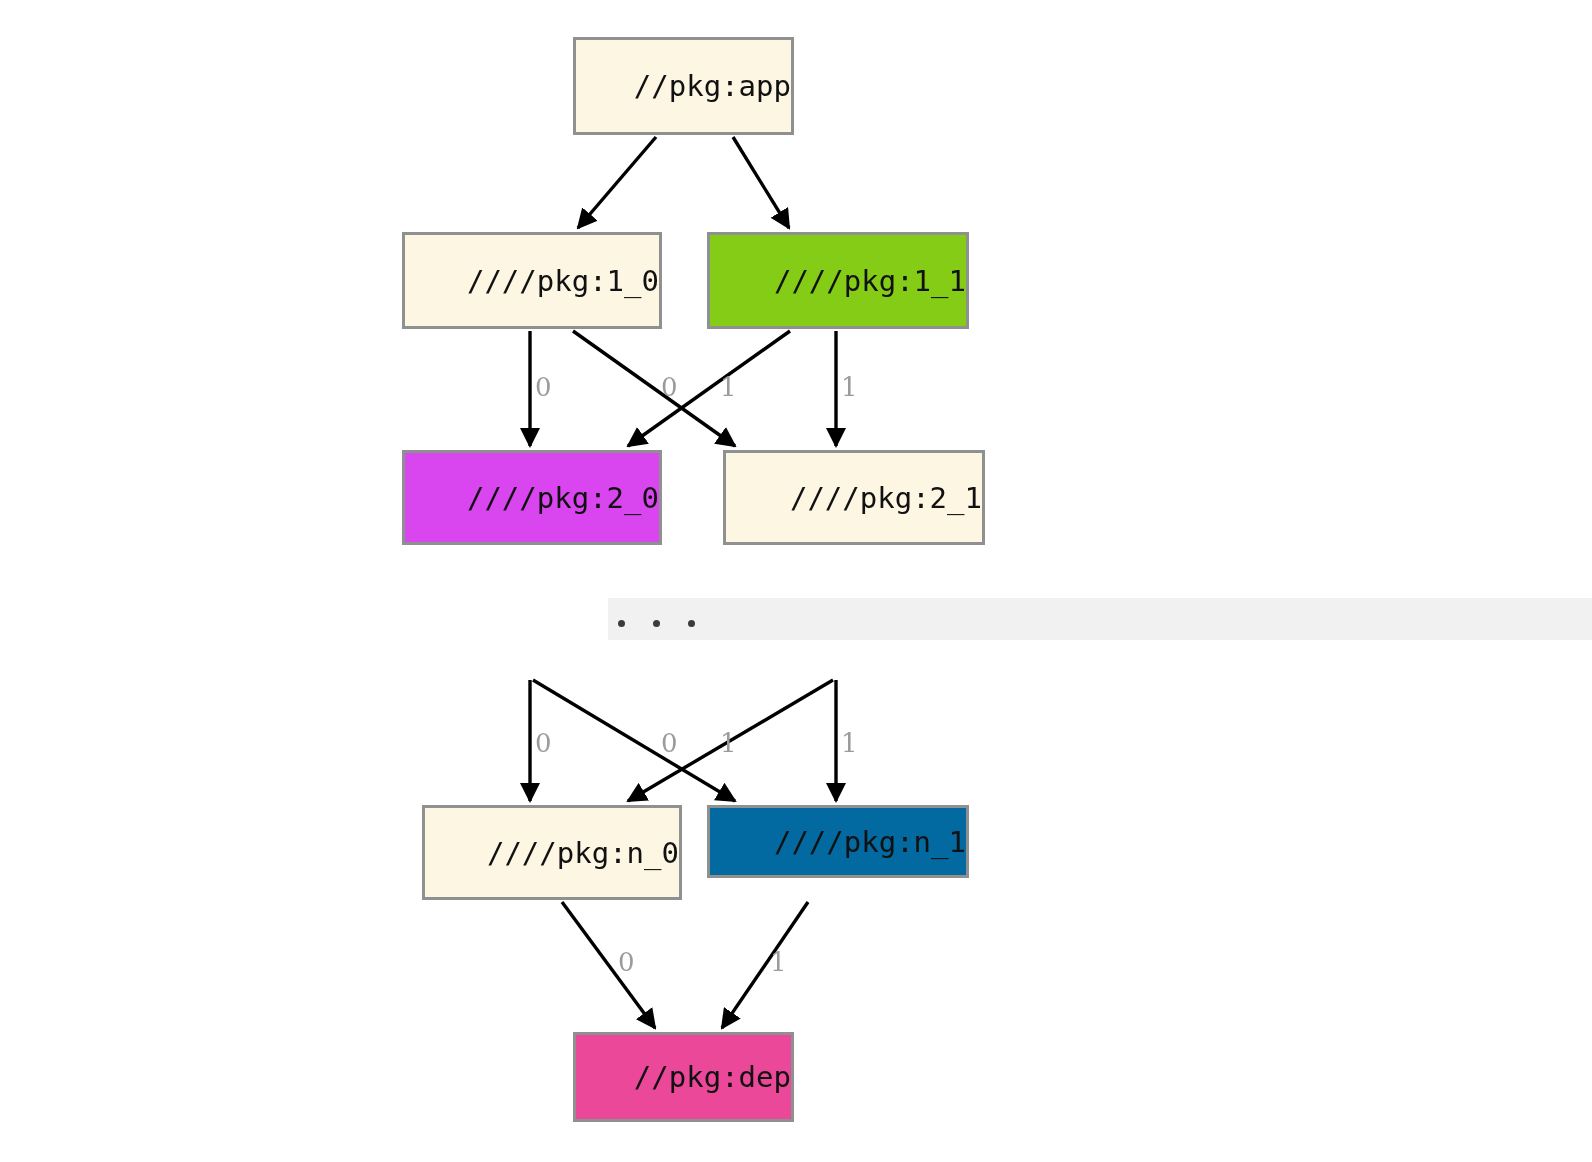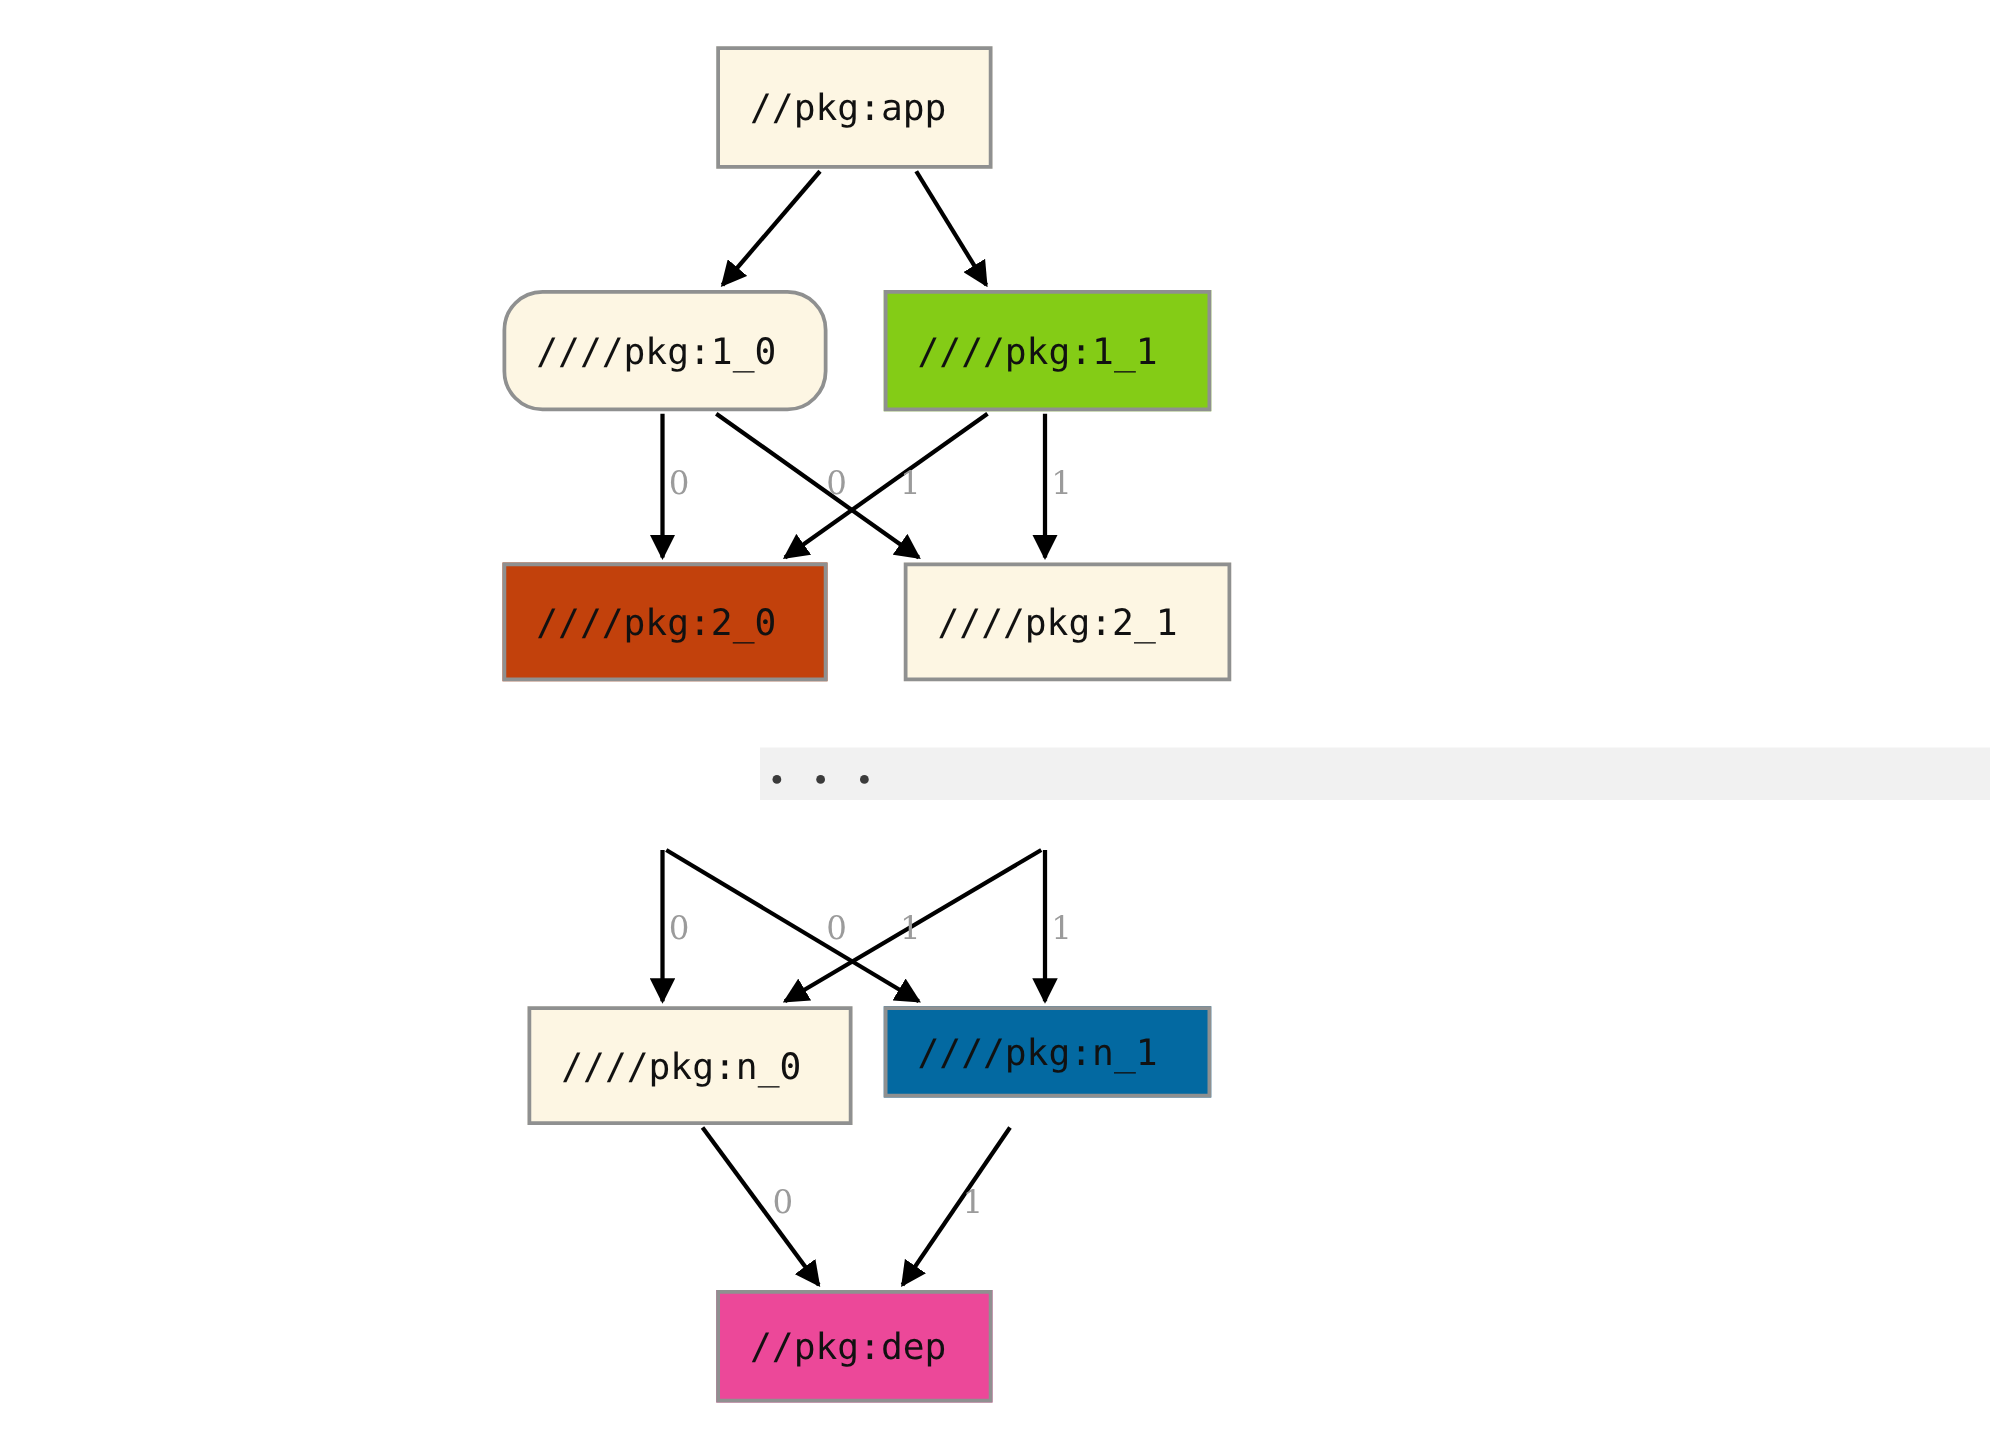--- a/index.html
+++ b/index.html
@@ -24,21 +24,21 @@
     width: 1592px;
     height: 1162px;
   }
   .node-box {
     position: absolute;
     box-sizing: border-box;
     background: #fdf6e3;
     border: 3px solid #7f1d1d;
     display: flex;
     align-items: center;
-    justify-content: flex-start;
+    justify-content: flex-end;
     padding-left: 24px;
   }
   .node-label {
     font-family: "DejaVu Sans Mono", monospace;
     font-size: 29px;
     color: #111111;
     letter-spacing: 0px;
     white-space: nowrap;
   }
   .edge-label {
@@ -93,27 +93,27 @@
         <line x1="836" y1="680" x2="836" y2="801" stroke="#000000" stroke-width="3.4" marker-end="url(#arrow)"></line>
         <line x1="562" y1="902" x2="655" y2="1028" stroke="#000000" stroke-width="3.4" marker-end="url(#arrow)"></line>
         <line x1="808" y1="902" x2="722" y2="1028" stroke="#000000" stroke-width="3.4" marker-end="url(#arrow)"></line>
       </g>
   </svg>
 
   <div id="nodes-layer">
       <div class="node-box" style="left: 573px; top: 37px; width: 221px; height: 98px; background: rgb(253, 246, 227); border-color: rgb(143, 144, 144);">
         <span class="node-label">//pkg:app</span>
       </div>
-      <div class="node-box" style="left: 402px; top: 232px; width: 260px; height: 97px; background: rgb(253, 246, 227); border-color: rgb(143, 144, 144); border-radius: 32px;">
+      <div class="node-box" style="left: 402px; top: 232px; width: 260px; height: 97px; background: rgb(253, 246, 227); border-color: rgb(143, 144, 144);">
         <span class="node-label">////pkg:1_0</span>
       </div>
       <div class="node-box" style="left: 707px; top: 232px; width: 262px; height: 97px; background: #84cc16; border-color: rgb(143, 144, 144);">
         <span class="node-label">////pkg:1_1</span>
       </div>
-      <div class="node-box" style="left: 402px; top: 450px; width: 260px; height: 95px; background: #c2410c; border-color: rgb(143, 144, 144);">
+      <div class="node-box" style="left: 402px; top: 450px; width: 260px; height: 95px; background: #d946ef; border-color: rgb(143, 144, 144);">
         <span class="node-label">////pkg:2_0</span>
       </div>
       <div class="node-box" style="left: 707px; top: 450px; width: 262px; height: 95px; background: rgb(253, 246, 227); border-color: rgb(143, 144, 144); margin-left: 16px;">
         <span class="node-label">////pkg:2_1</span>
       </div>
       <div class="node-box" style="left: 422px; top: 805px; width: 260px; height: 95px; background: rgb(253, 246, 227); border-color: rgb(143, 144, 144);">
         <span class="node-label">////pkg:n_0</span>
       </div>
       <div class="node-box" style="left: 707px; top: 805px; width: 262px; height: 73px; background: #0369a1; border-color: rgb(143, 144, 144);">
         <span class="node-label">////pkg:n_1</span>

